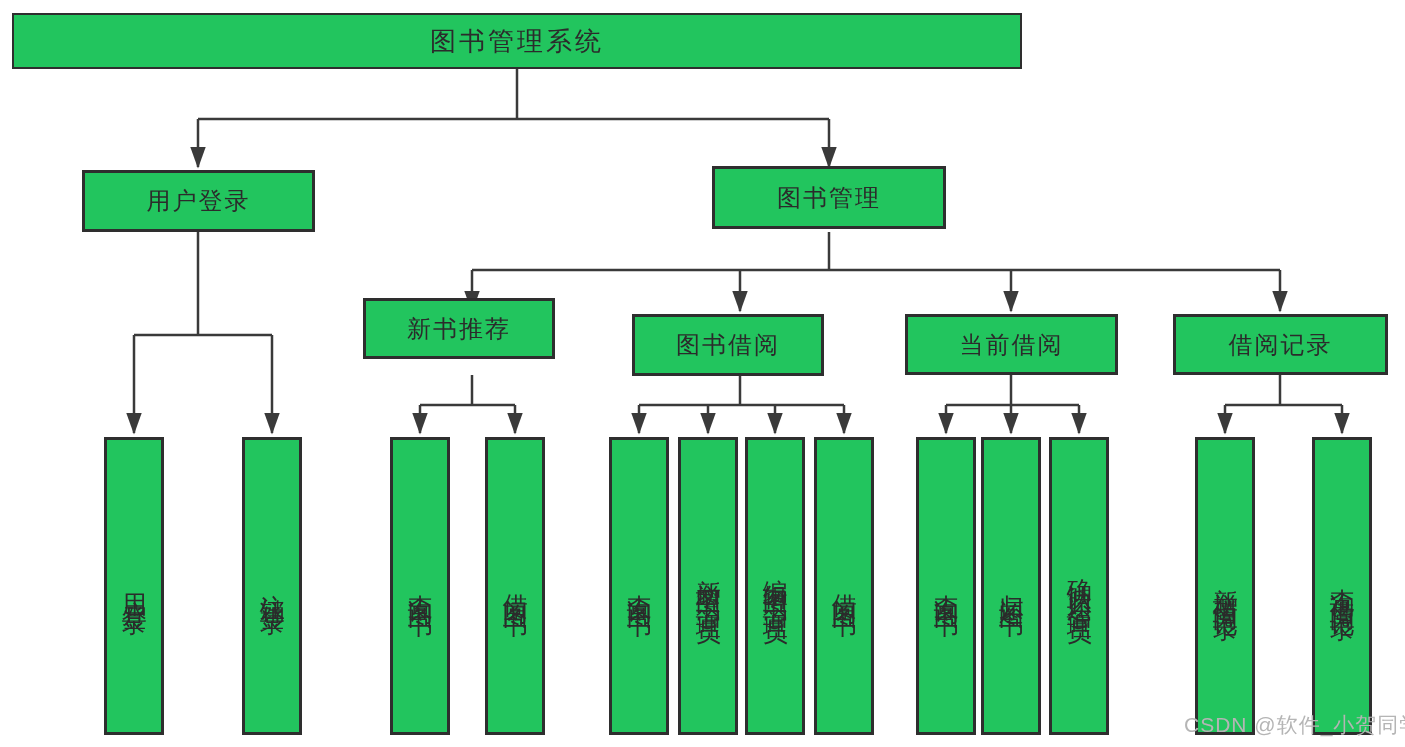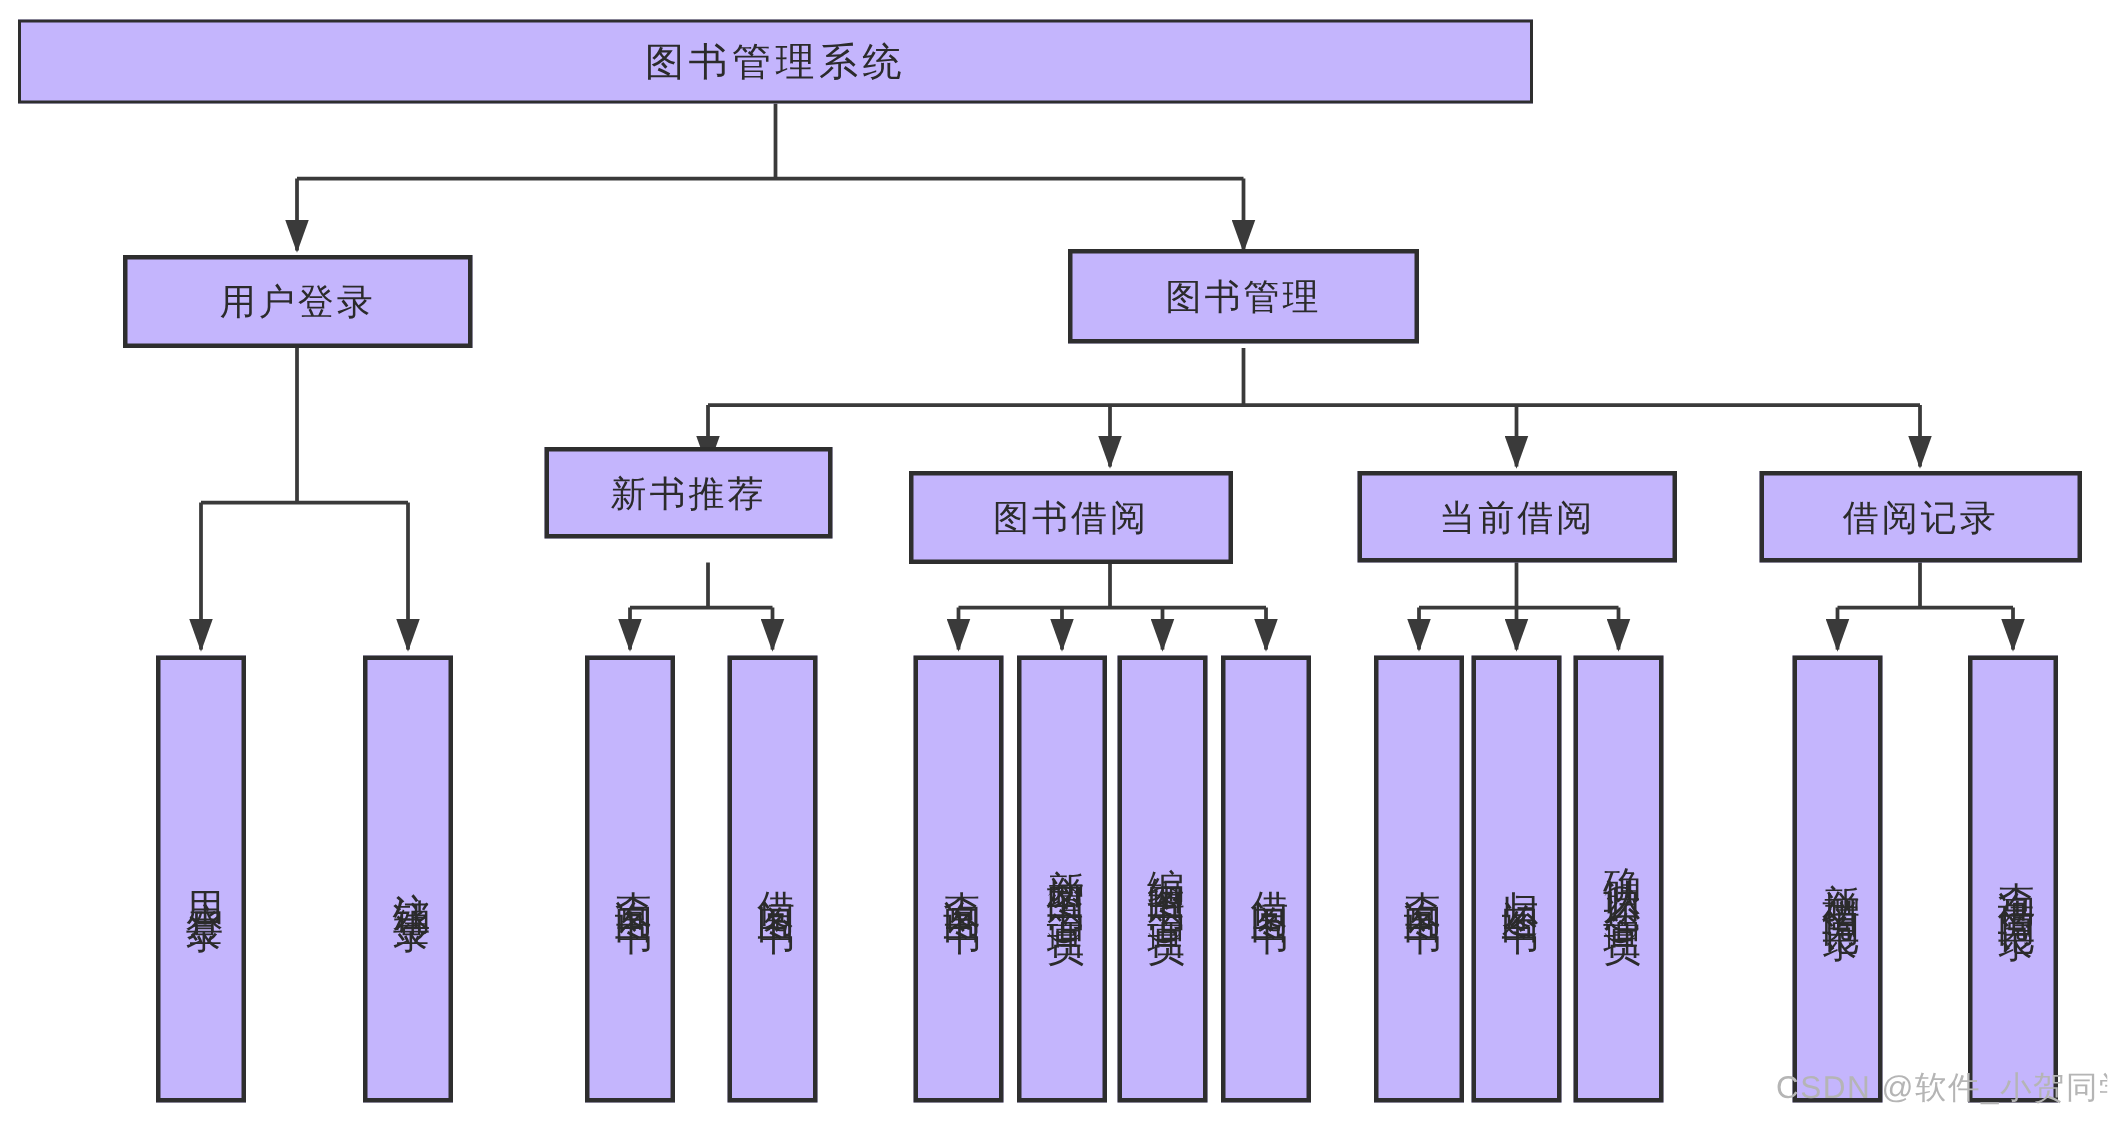--- a/index.html
+++ b/index.html
@@ -18,29 +18,28 @@
     width: 1405px; height: 747px;
   }
   svg.connectors line {
     stroke: #3a3a3a;
     stroke-width: 2.5;
     fill: none;
   }
   .box {
     position: absolute;
     box-sizing: border-box;
-    background: #c4b5fd;
+    background: #22c55e;
     border: 3px solid #2e2e2e;
     display: flex;
     align-items: center;
     justify-content: center;
     color: #2b2b2b;
     text-align: center;
     z-index: 2;
-    font-family: Liberation Mono, monospace;
   }
   .box.h { font-size: 24px; letter-spacing: 2px; }
   .box.root { border-width: 2px; font-size: 26px; letter-spacing: 3px; }
   .box.v {
     writing-mode: vertical-rl;
     text-orientation: mixed;
     font-size: 25px;
     letter-spacing: 6px;
     line-height: 1.1;
   }
@@ -121,21 +120,21 @@
       <line x1="1342" y1="405" x2="1342" y2="433" marker-end="url(#arrow)"></line>
     </g>
   </svg>
 
   <div class="box h root" style="left:12px; top:13px; width:1010px; height:56px">图书管理系统</div>
 
   <div class="box h" style="left:82px; top:170px; width:233px; height:62px">用户登录</div>
   <div class="box h" style="left:712px; top:166px; width:234px; height:63px">图书管理</div>
 
   <div class="box h" style="left:363px; top:298px; width:192px; height:61px">新书推荐</div>
-  <div class="box h" style="left:606px; top:314px; width:216px; height:62px">图书借阅</div>
+  <div class="box h" style="left:632px; top:314px; width:192px; height:62px">图书借阅</div>
   <div class="box h" style="left:905px; top:314px; width:213px; height:61px">当前借阅</div>
   <div class="box h" style="left:1173px; top:314px; width:215px; height:61px">借阅记录</div>
 
   <div class="box v" style="left:104px; top:437px; width:60px; height:298px">用户登录</div>
   <div class="box v" style="left:242px; top:437px; width:60px; height:298px">注销登录</div>
 
   <div class="box v" style="left:390px; top:437px; width:60px; height:298px">查询图书</div>
   <div class="box v" style="left:485px; top:437px; width:60px; height:298px">借阅图书</div>
 
   <div class="box v" style="left:609px; top:437px; width:60px; height:298px">查询图书</div>

